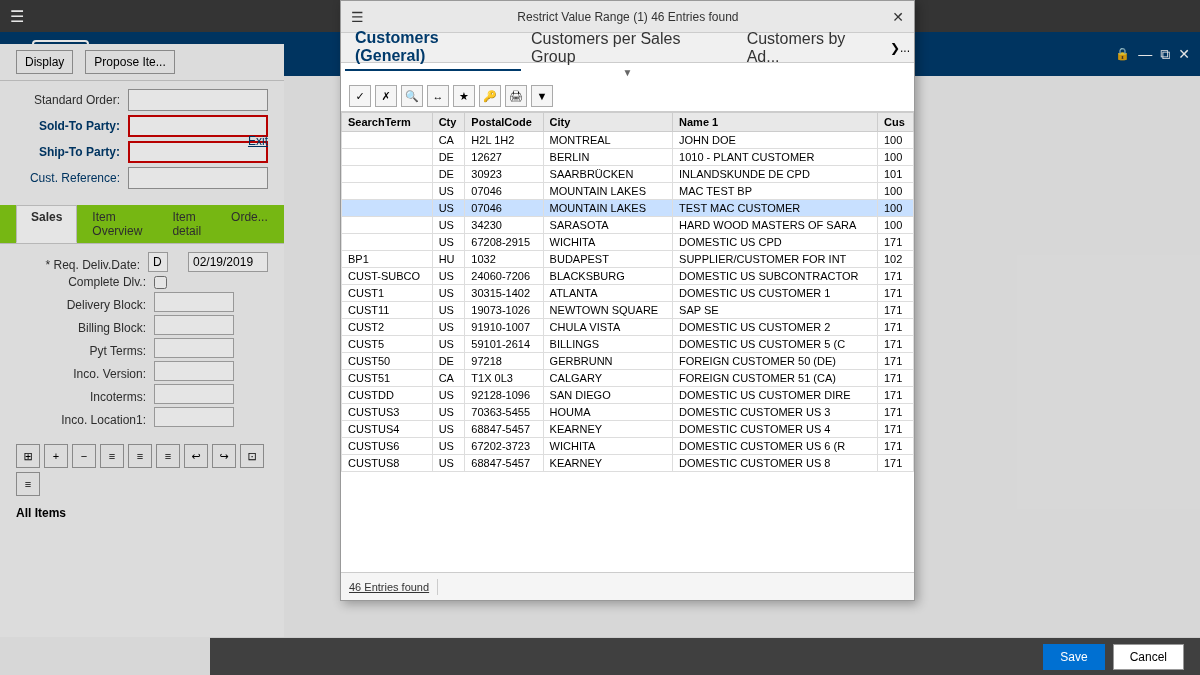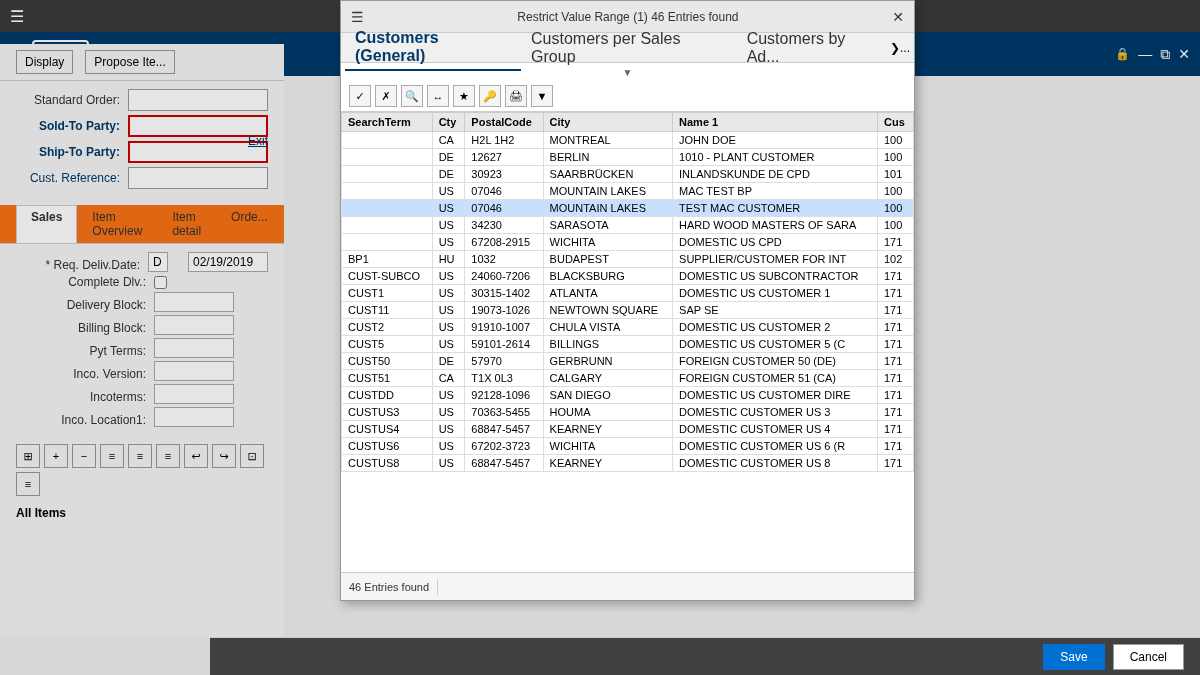--- a/index.html
+++ b/index.html
@@ -23,21 +23,21 @@
     .toolbar { background: #f5f5f5; padding: 6px 16px; display: flex; align-items: center; gap: 12px; border-bottom: 1px solid #ccc; }
     .toolbar-btn { height: 24px; padding: 0 8px; font-size: 12px; background: #f5f5f5; border: 1px solid #999; cursor: pointer; }
     .form-section { padding: 8px 16px; background: #f5f5f5; }
     .form-row { display: flex; align-items: center; margin-bottom: 4px; }
     .form-label { width: 120px; text-align: right; margin-right: 8px; font-size: 12px; color: #333; }
     .form-label.bold { font-weight: bold; color: #003a6b; }
     .form-input { height: 22px; border: 1px solid #999; padding: 0 4px; font-size: 12px; width: 140px; }
     .form-input.red-border { border: 2px solid #cc0000; }
 
     
-    .tabs-bar { display: flex; padding: 0 16px; background: #f97316; border-bottom: 1px solid #ccc; margin-top: 4px; }
+    .tabs-bar { display: flex; padding: 0 16px; background: #84cc16; border-bottom: 1px solid #ccc; margin-top: 4px; }
     .tab { padding: 4px 14px; font-size: 12px; cursor: pointer; color: #333; border: 1px solid transparent; }
     .tab.active { background: white; border: 1px solid #ccc; border-bottom: 1px solid white; font-weight: bold; }
 
     
     .exit-btn { position: absolute; right: 16px; top: 90px; font-size: 12px; cursor: pointer; color: #003a6b; text-decoration: underline; }
 
     
     .fields-area { padding: 8px 16px; }
     .field-row { display: flex; align-items: flex-end; margin-bottom: 3px; }
     .field-label { width: 130px; text-align: right; margin-right: 8px; font-size: 12px; color: #333; }
@@ -73,21 +73,21 @@
     .modal-table { width: 100%; border-collapse: collapse; font-size: 11px; }
     .modal-table th { background: #e8e8e8; border: 1px solid #ccc; padding: 3px 6px; text-align: left; font-weight: bold; position: sticky; top: 0; white-space: nowrap; }
     .modal-table td { border: 1px solid #ddd; padding: 2px 6px; white-space: nowrap; }
     .modal-table tr.selected { background: #c8e0ff; }
 
     
     .filter-row { text-align: center; padding: 2px; }
     .filter-icon { color: #666; font-size: 10px; }
 
     
-    .modal-statusbar { background: #f5f5f5; border-top: 1px solid #ccc; height: 28px; display: flex; align-items: center; padding: 0 8px; font-size: 11px; color: #333; }
+    .modal-statusbar { background: #f5f5f5; border-top: 1px solid #ccc; height: 28px; display: flex; align-items: center; padding: 0 8px; font-size: 11px; color: #333; text-decoration: underline; }
     .modal-statusbar-divider { width: 1px; background: #ccc; height: 16px; margin: 0 8px; }
 
     
     .page-footer { position: absolute; bottom: 0; right: 0; width: 990px; height: 38px; background: #404040; border-top: 1px solid #ccc; display: flex; align-items: center; justify-content: flex-end; padding: 0 16px; gap: 8px; }
     .footer-btn { height: 26px; padding: 0 16px; font-size: 12px; border: 1px solid #999; cursor: pointer; }
     .footer-btn.primary { background: #0070d2; color: white; border-color: #0070d2; }
     .footer-btn.secondary { background: white; }
 
     
     .left-panel { position: absolute; top: 44px; left: 0; width: 284px; height: calc(675px - 44px - 38px); background: #f5f5f5; overflow: hidden; }
@@ -347,21 +347,21 @@
               <td>CUST5</td>
               <td>US</td>
               <td>59101-2614</td>
               <td>BILLINGS</td>
               <td>DOMESTIC US CUSTOMER 5 (C</td>
               <td>171</td>
             </tr>
             <tr>
               <td>CUST50</td>
               <td>DE</td>
-              <td>57970</td>
+              <td>97218</td>
               <td>GERBRUNN</td>
               <td>FOREIGN CUSTOMER 50 (DE)</td>
               <td>171</td>
             </tr>
             <tr>
               <td>CUST51</td>
               <td>CA</td>
               <td>T1X 0L3</td>
               <td>CALGARY</td>
               <td>FOREIGN CUSTOMER 51 (CA)</td>

